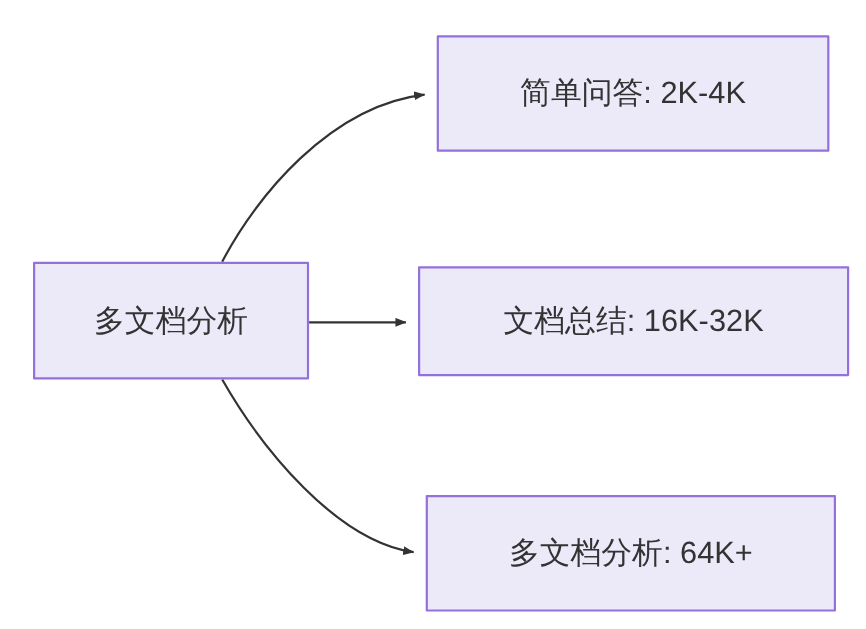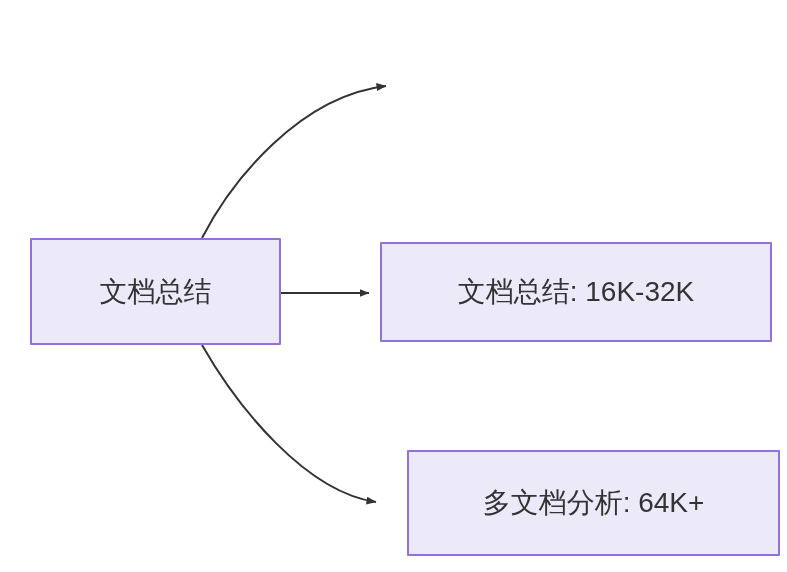--- a/index.html
+++ b/index.html
@@ -58,21 +58,20 @@
     left: 380px;
     top: 242px;
     width: 392px;
     height: 100px;
   }
   #node-multi-doc {
     left: 387px;
     top: 450px;
     width: 373px;
     height: 106px;
-    margin-left: 20px;
   }
 </style>
 </head>
 <body>
 
 <div id="diagram-canvas">
 
   <svg id="edge-layer" width="787" height="572" viewBox="0 0 787 572" xmlns="http://www.w3.org/2000/svg">
     <defs>
       <marker id="arrowhead" markerWidth="10" markerHeight="8" refX="9.5" refY="4" orient="auto" markerUnits="userSpaceOnUse">
@@ -81,23 +80,26 @@
     </defs>
 
     <path d="M 202,238 C 232,180 300,96 386,86" fill="none" stroke="#333333" stroke-width="2" marker-end="url(#arrowhead)"></path>
 
     <path d="M 281,293 L 369,293" fill="none" stroke="#333333" stroke-width="2" marker-end="url(#arrowhead)"></path>
 
     <path d="M 202,345 C 238,408 306,492 376,502" fill="none" stroke="#333333" stroke-width="2" marker-end="url(#arrowhead)"></path>
   </svg>
 
   <div class="node" id="node-root">
-    <span class="node-label">文档总结</span>
+    <span class="node-label">多文档分析</span>
   </div>
 
+  <div class="node" id="node-simple-qa">
+    <span class="node-label">简单问答: 2K-4K</span>
+  </div>
 
   <div class="node" id="node-doc-summary">
     <span class="node-label">文档总结: 16K-32K</span>
   </div>
 
   <div class="node" id="node-multi-doc">
     <span class="node-label">多文档分析: 64K+</span>
   </div>
 
 </div>

